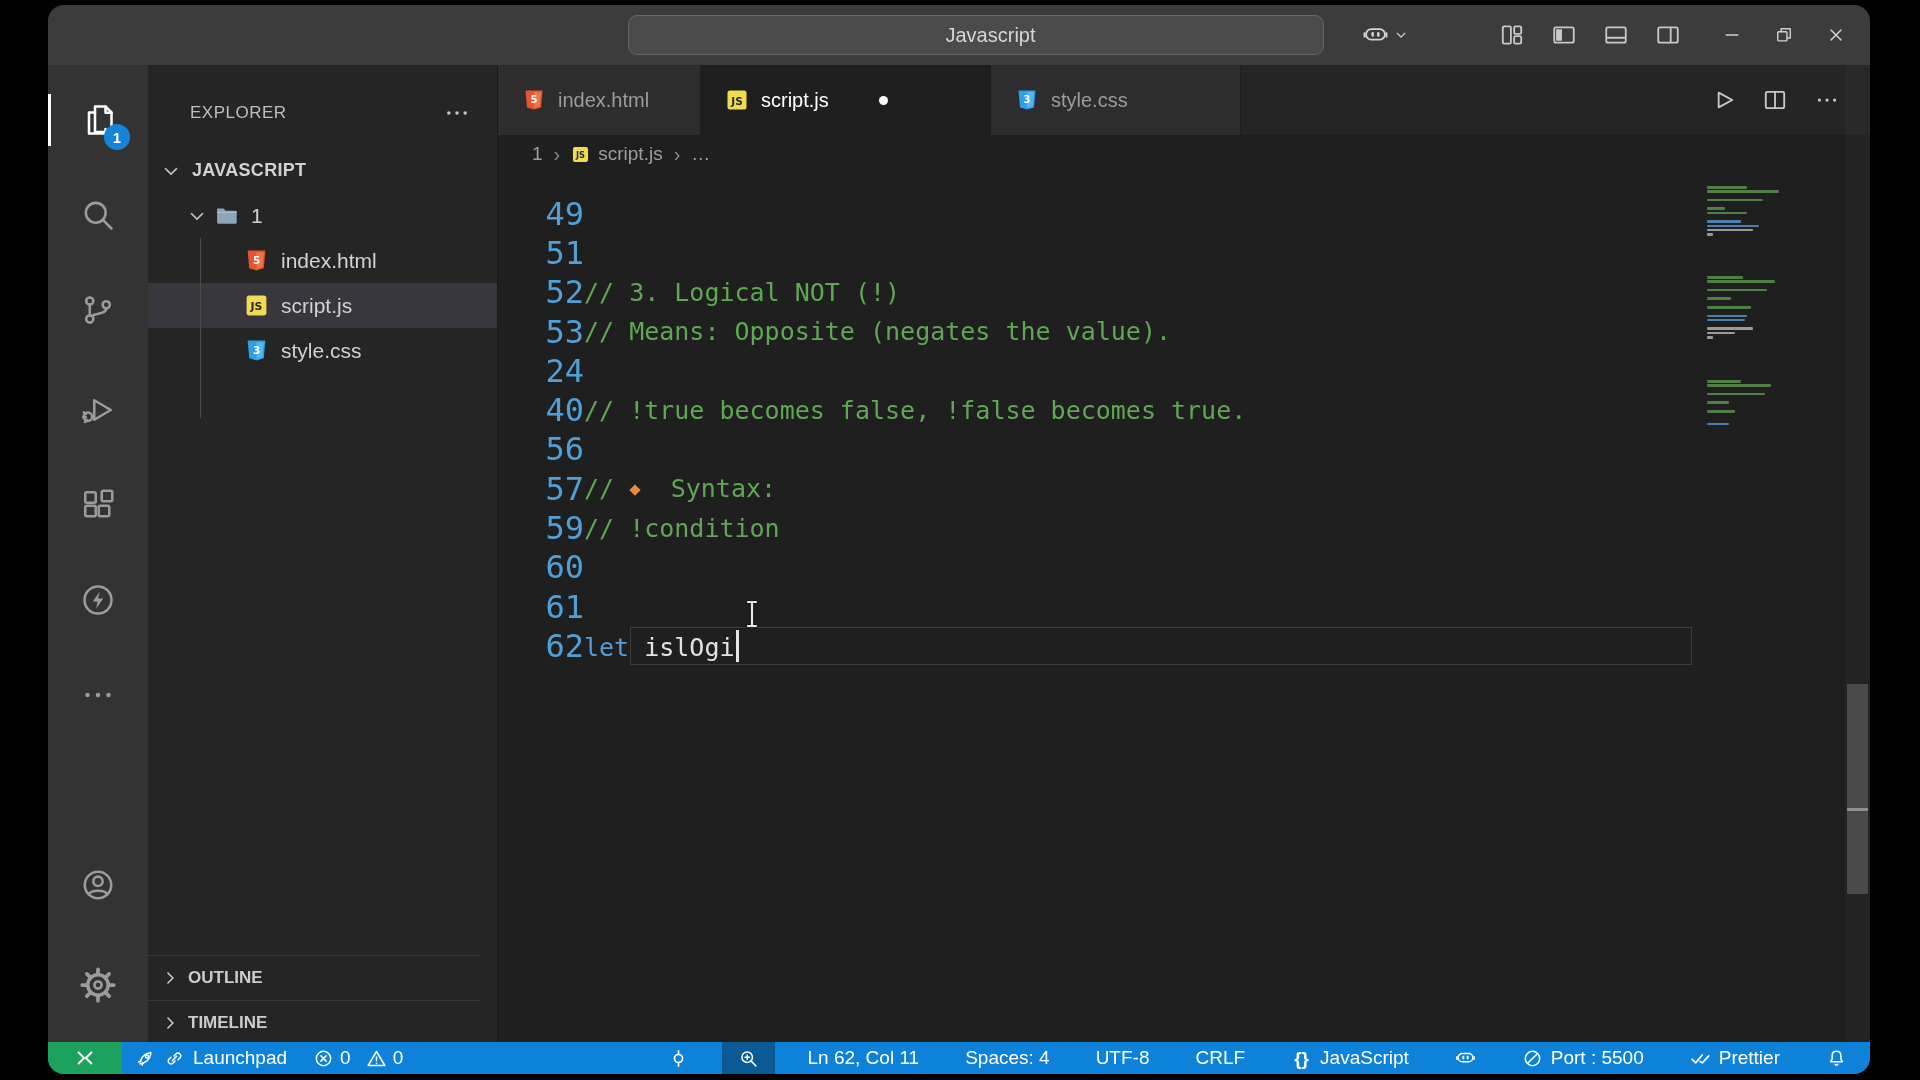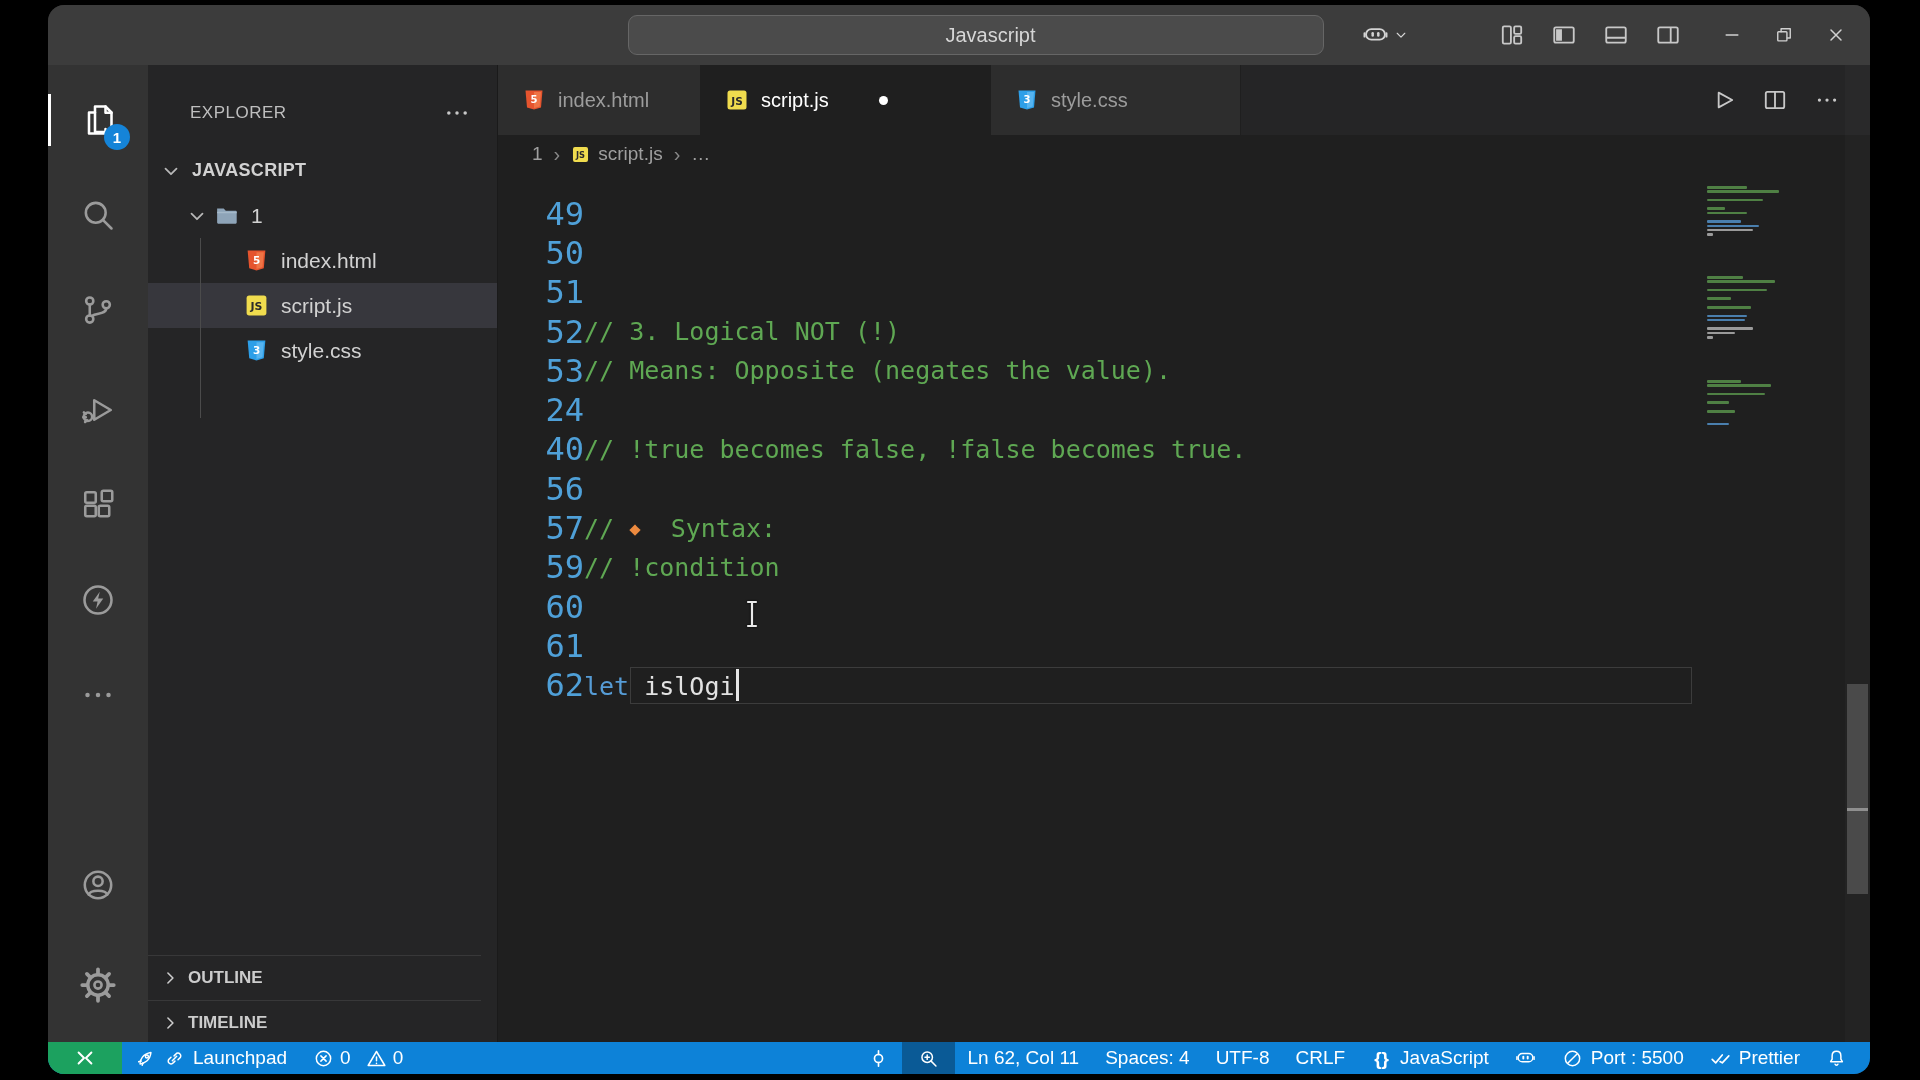--- a/index.html
+++ b/index.html
@@ -95,21 +95,21 @@
   .sc-thumb{position:absolute;left:2px;right:2px;top:619px;height:210px;background:rgba(140,140,140,.38);}
   .sc-marker{position:absolute;left:2px;right:2px;top:743px;height:3px;background:#8f8f8f;}
   
   .statusbar{flex:0 0 32px;background:var(--status);display:flex;align-items:center;color:#fff;
     font-size:19px;}
   .sb-item{display:flex;align-items:center;gap:8px;padding:0 13px;height:100%;}
   .sb-item .icon{width:21px;height:21px;color:#fff;}
   .sb-item.remote{background:var(--remote);width:74px;padding:0;justify-content:center;margin:0;}
   .sb-item.remote .icon{width:22px;height:22px;}
   .sb-item.activebg{background:var(--dark-item);padding:0 16px;}
-  .sb-right{margin-left:auto;display:flex;height:100%;padding-right:10px;}
+  .sb-right{margin-left:auto;display:flex;height:100%;padding-right:10px;gap:20px;}
   .sb-part{display:flex;align-items:center;gap:6px;}
   .sb-parts{display:flex;align-items:center;gap:15px;}
   
   .mouse{position:absolute;left:697px;top:595px;width:14px;height:28px;pointer-events:none;
     filter:drop-shadow(0 0 1px #000);}
 </style>
 </head>
 <body>
 
 <div class="window">
@@ -446,24 +446,20 @@
           <span style="display: inline-flex; align-items: center; gap: 8px;">
             <span>…</span>
           </span>
         </div>
       <div class="code" id="code">
           <div class="cline">
             <span class="gut">49</span>
             <span class="ctext"></span>
           </div>
           <div class="cline">
-            <span class="gut">50</span>
-            <span class="ctext"></span>
-          </div>
-          <div class="cline">
             <span class="gut">51</span>
             <span class="ctext"></span>
           </div>
           <div class="cline">
             <span class="gut">52</span>
             <span class="ctext"><span class="tok-cm">// 3. Logical NOT (!)</span></span>
           </div>
           <div class="cline">
             <span class="gut">53</span>
             <span class="ctext"><span class="tok-cm">// Means: Opposite (negates the value).</span></span>

